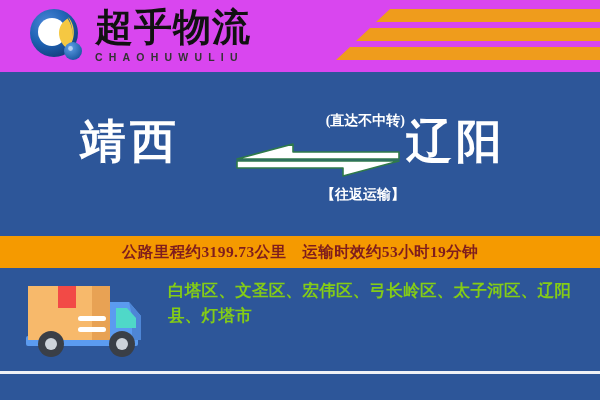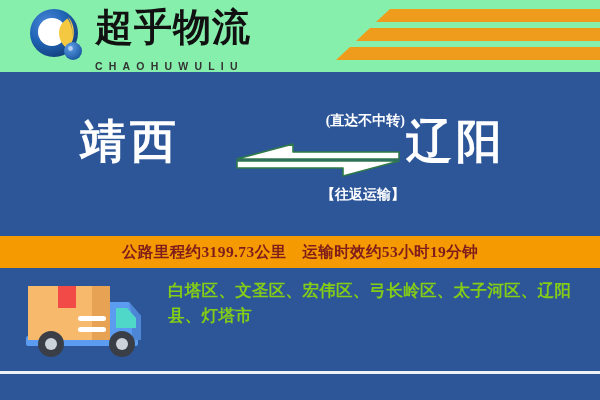--- a/index.html
+++ b/index.html
@@ -20,21 +20,21 @@
     height: 400px;
     background: #2d5699;
     overflow: hidden;
   }
 
   
   #header {
     position: absolute;
     left: 0; top: 0;
     width: 600px; height: 72px;
-    background: #86efac;
+    background: #d946ef;
     overflow: hidden;
   }
 
   #logo-mark {
     position: absolute;
     left: 28px; top: 8px;
     width: 58px; height: 58px;
   }
 
   #brand-block {
@@ -51,21 +51,21 @@
     line-height: 44px;
     white-space: nowrap;
   }
   #brand-pinyin {
     font-family: "Liberation Sans", "DejaVu Sans", sans-serif;
     font-size: 10.5px;
     font-weight: bold;
     color: #333333;
     letter-spacing: 6.2px;
     line-height: 14px;
-    margin-top: 10px;
+    margin-top: 1px;
     white-space: nowrap;
   }
 
   #stripes {
     position: absolute;
     left: 340px; top: 9px;
     width: 262px; height: 56px;
   }
   .stripe {
     position: absolute;

